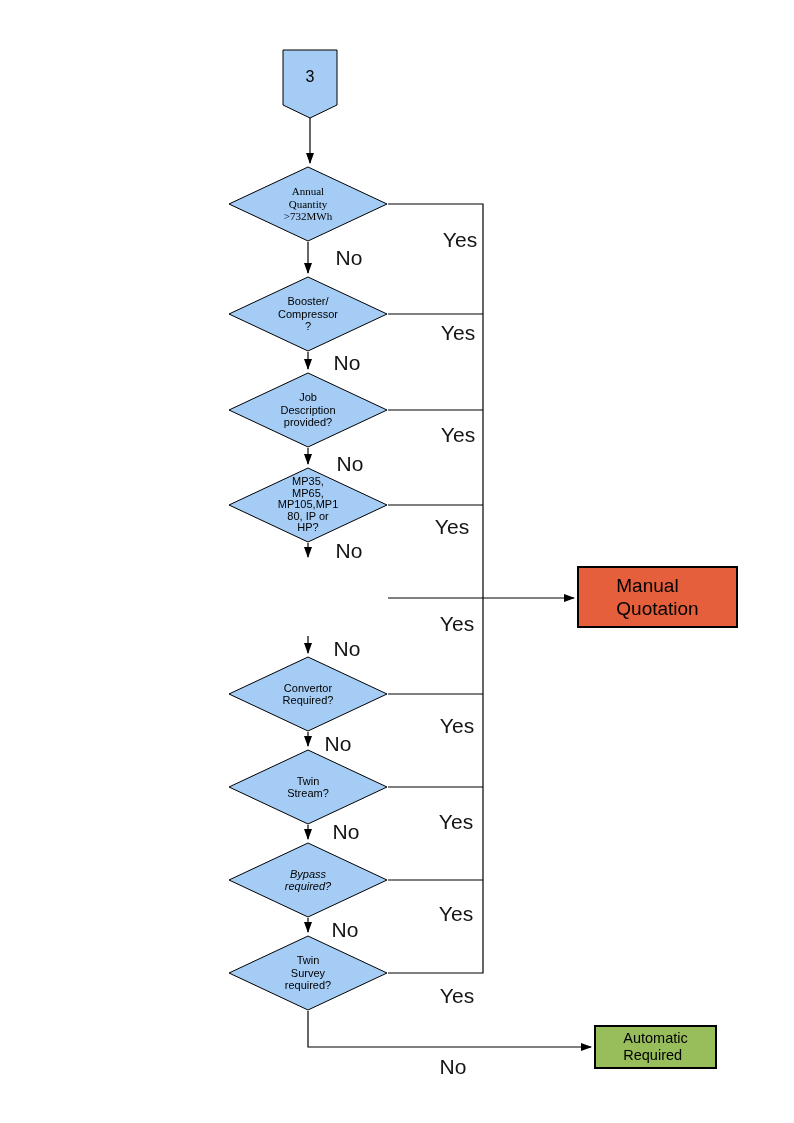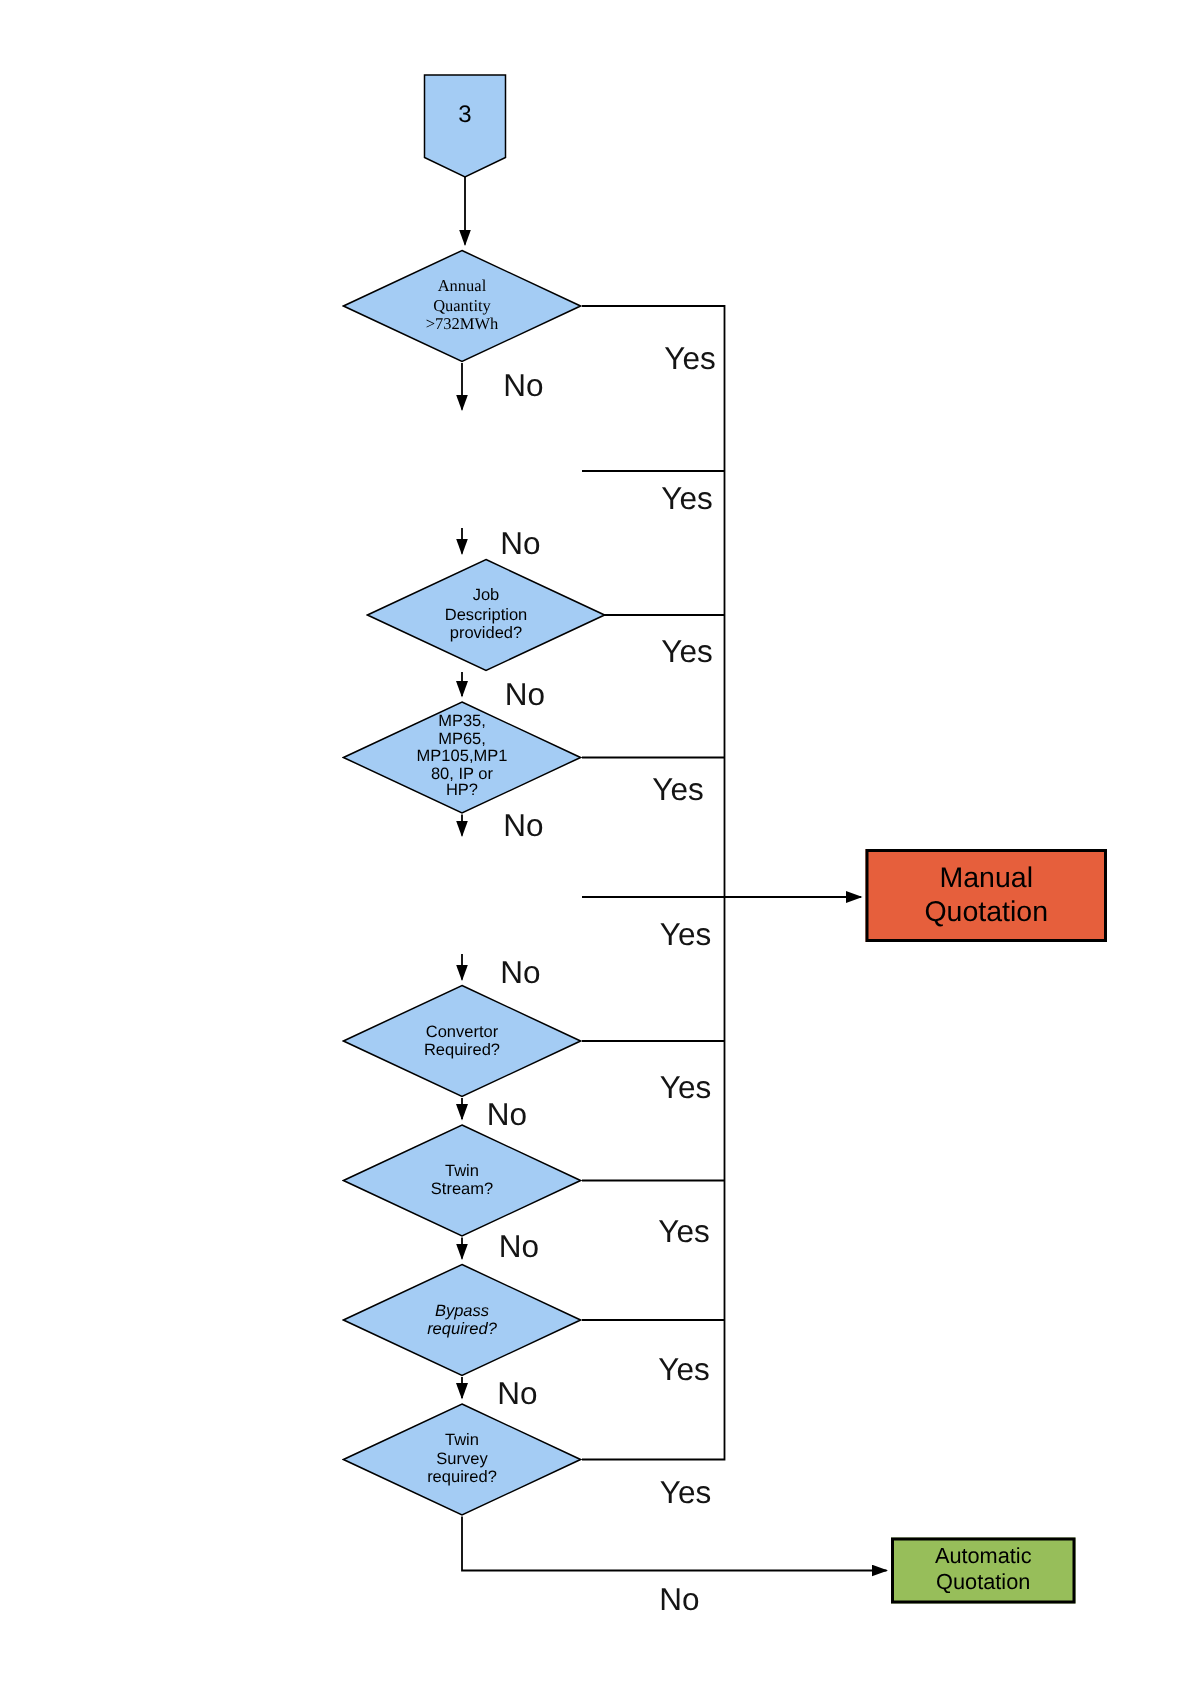--- a/index.html
+++ b/index.html
@@ -33,21 +33,20 @@
   }
   .diamond-fill { fill: var(--decision-fill, #A4CCF4); stroke: #000000; stroke-width: 1; }
   .pentagon-fill { fill: var(--decision-fill, #A4CCF4); stroke: #000000; stroke-width: 1; }
   .start-label { font-size: 16px; padding-bottom: 14px; }
   .outcome {
     position: absolute;
     border: 2px solid #000000;
     display: flex;
     align-items: center;
     justify-content: center;
-    text-align: center;
     white-space: pre-line;
     color: #000000;
     box-sizing: border-box;
   }
   .outcome.manual {
     left: 577px; top: 566px; width: 161px; height: 62px;
     background: var(--manual-fill, #E65F3C);
     font-size: 19px; line-height: 23px;
   }
   .outcome.automatic {
@@ -109,22 +108,30 @@
 
   <div class="shape" style="left:228px; top:166px; width:160px; height:76px;font-family:Liberation Serif, serif;">
     <svg width="160" height="76">
       <polygon class="diamond-fill" points="80,1 159,38 80,75 1,38"></polygon>
     </svg>
     <div class="node-label">Annual
 Quantity
 &gt;732MWh</div>
   </div>
 
-
-  <div class="shape" style="left:244px; top:372px; width:160px; height:76px;text-decoration:underline;">
+  <div class="shape" style="left:228px; top:276px; width:160px; height:76px;">
+    <svg width="160" height="76">
+      <polygon class="diamond-fill" points="80,1 159,38 80,75 1,38"></polygon>
+    </svg>
+    <div class="node-label">Booster/
+Compressor
+?</div>
+  </div>
+
+  <div class="shape" style="left:228px; top:372px; width:160px; height:76px;text-decoration:underline;">
     <svg width="160" height="76">
       <polygon class="diamond-fill" points="80,1 159,38 80,75 1,38"></polygon>
     </svg>
     <div class="node-label">Job
 Description
 provided?</div>
   </div>
 
   <div class="shape" style="left:228px; top:467px; width:160px; height:76px;">
     <svg width="160" height="76">
@@ -167,21 +174,21 @@
       <polygon class="diamond-fill" points="80,1 159,38 80,75 1,38"></polygon>
     </svg>
     <div class="node-label">Twin
 Survey
 required?</div>
   </div>
 
   <div class="outcome manual">Manual
 Quotation</div>
   <div class="outcome automatic">Automatic
-Quotation</div>
+Required</div>
 
   <div class="edge-label" style="left:460px; top:240px;">Yes</div>
   <div class="edge-label" style="left:458px; top:333px;">Yes</div>
   <div class="edge-label" style="left:458px; top:435px;">Yes</div>
   <div class="edge-label" style="left:452px; top:527px;">Yes</div>
   <div class="edge-label" style="left:457px; top:624px;">Yes</div>
   <div class="edge-label" style="left:457px; top:726px;">Yes</div>
   <div class="edge-label" style="left:456px; top:822px;">Yes</div>
   <div class="edge-label" style="left:456px; top:914px;">Yes</div>
   <div class="edge-label" style="left:457px; top:996px;">Yes</div>

